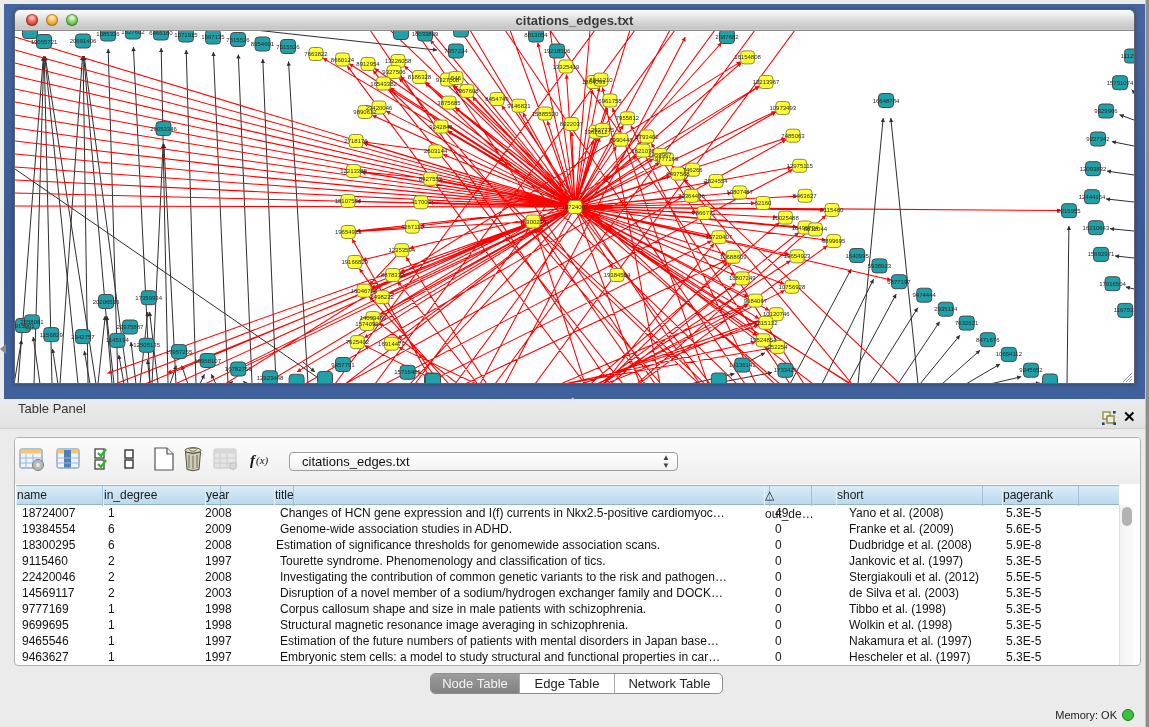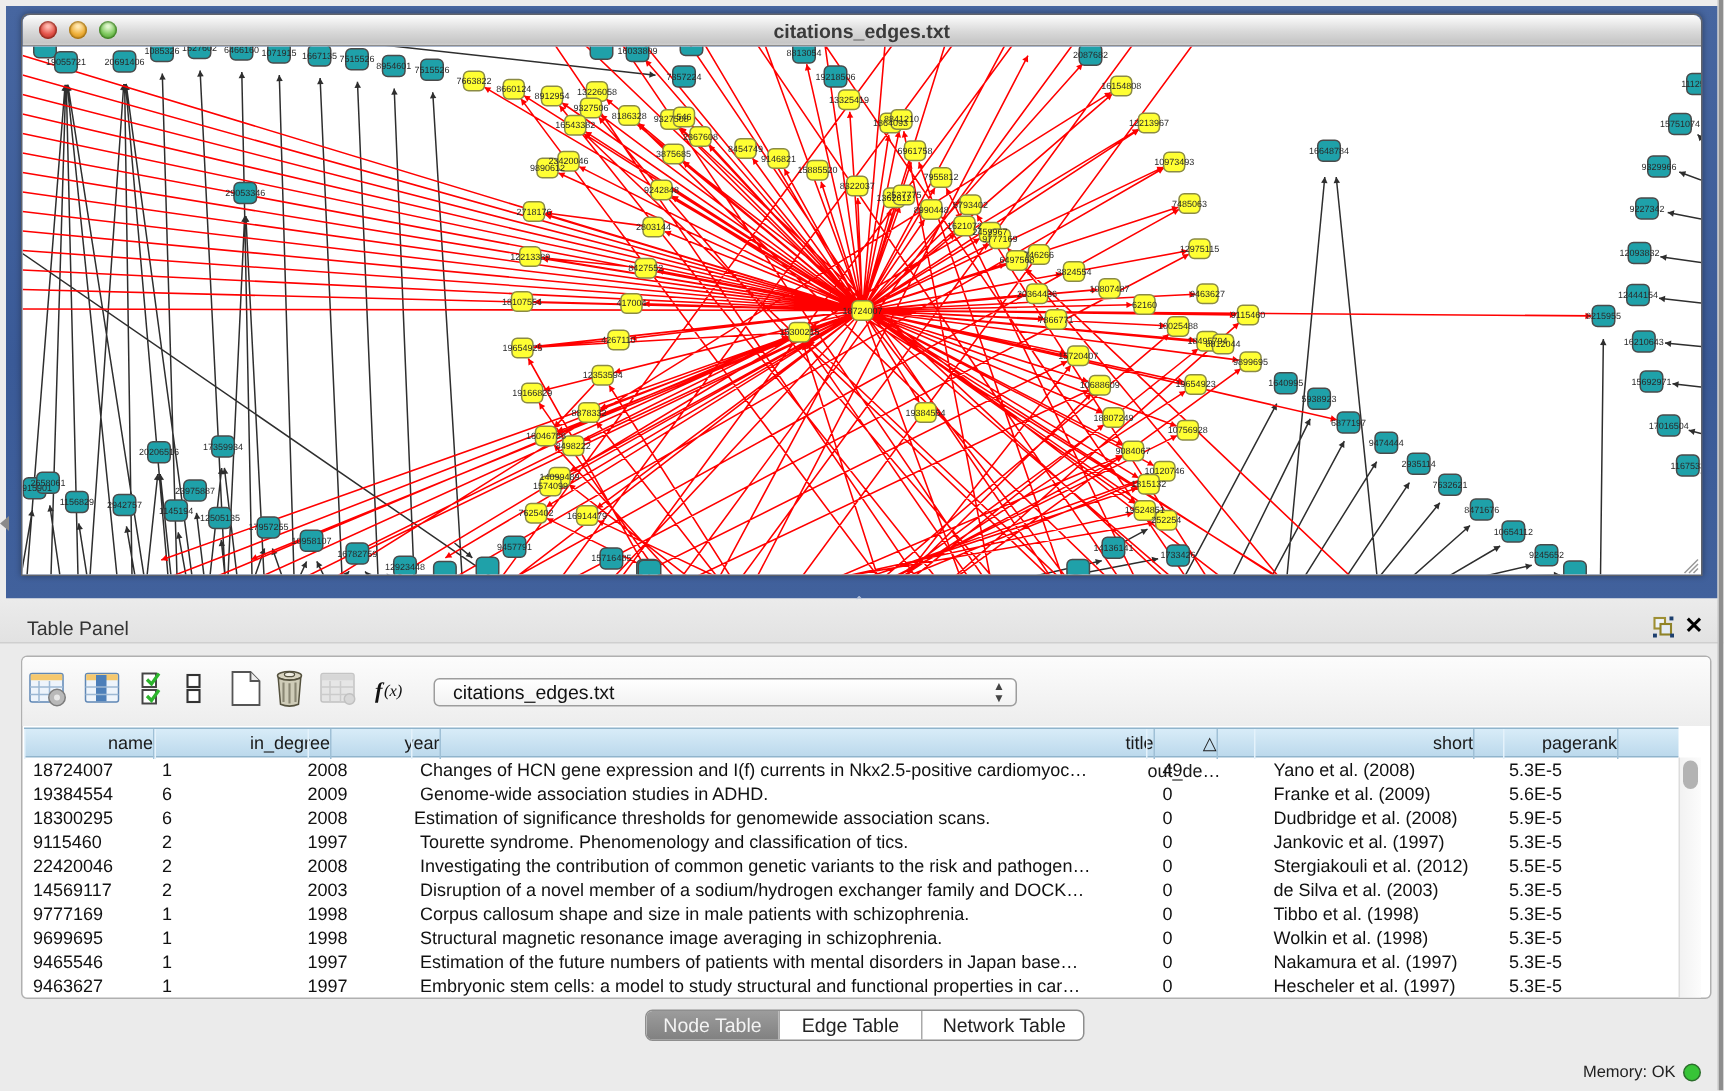--- a/index.html
+++ b/index.html
@@ -14,33 +14,33 @@
 #titlebar .t1 { left:11px; background:radial-gradient(circle at 50% 30%, #ffb9af 8%, #e4544a 52%, #b33227); box-shadow:inset 0 0 1px 1px rgba(100,20,10,.55);}
 #titlebar .t2 { left:31px; background:radial-gradient(circle at 50% 30%, #ffe7b0 8%, #efb03a 52%, #c8881c); box-shadow:inset 0 0 1px 1px rgba(120,80,0,.55);}
 #titlebar .t3 { left:51px; background:radial-gradient(circle at 50% 30%, #dff5cd 8%, #7ec95f 52%, #4c9a2e); box-shadow:inset 0 0 1px 1px rgba(30,90,10,.55);}
 #title { position:absolute; top:3px; left:0; width:100%; text-align:center;
   font-size:13px; font-weight:bold; color:#3a3a3a; }
 #canvas { position:absolute; left:0; top:21px; width:1119px; height:352px;
   background:#fff; overflow:hidden; }
 #tablepanel { left:0; top:399px; width:1149px; height:328px; background:#ebebeb; }
 #tphead { position:absolute; left:0; top:1px; width:1149px; height:29px;
   background:linear-gradient(#ebebeb,#e2e2e2); border-bottom:1px solid #cfcfcf; }
-#tphead span { position:absolute; left:18px; top:11px; font-size:13px; color:#333; }
+#tphead span { position:absolute; left:18px; top:1px; font-size:13px; color:#333; }
 #tpx { position:absolute; left:1123px; top:408px; font-size:15px; font-weight:bold; color:#000; }
 #panel { position:absolute; left:14px; top:437px; width:1127px; height:229px;
   background:#fff; border:1px solid #b0b0b0; border-radius:4px; z-index:1; }
 
 #combo { z-index:5; position:absolute; left:289px; top:452px; width:389px; height:19px;
   background:linear-gradient(#fff,#f2f2f2); border:1px solid #9d9d9d; border-radius:4px;
   font-size:13px; color:#111; line-height:17px; padding-left:12px; }
 #combo .arr { position:absolute; right:7px; top:1px; font-size:8px; color:#444; line-height:8px; }
 #thead { z-index:5; position:absolute; left:16px; top:485px; width:1103px; height:20px;
   background:linear-gradient(#d8ecf8,#bcd9ec); border-top:1px solid #90b4cc; border-bottom:1px solid #90b4cc; }
 #thead div { position:absolute; top:0; height:20px; font-size:12px; color:#1a1a1a;
-  text-align:right; line-height:19px; border-right:1px solid #9fc0d6; border-left:1px solid #e4f2fb; }
+  text-align:left; line-height:19px; border-right:1px solid #9fc0d6; border-left:1px solid #e4f2fb; }
 .row { z-index:5; position:absolute; left:0; width:1119px; height:16px; font-size:12px; color:#111; }
 .row span { position:absolute; top:1px; white-space:nowrap; }
 #tabs { position:absolute; left:430px; top:673px; width:293px; height:21px;
   border:1px solid #8e8e8e; border-radius:5px; background:#fff; overflow:hidden; font-size:13px; }
 #tabs .seg { position:absolute; top:0; height:21px; line-height:20px; text-align:center; color:#222; }
 #tabs .sel { background:linear-gradient(#9c9c9c,#7e7e7e); color:#f4f4f4; }
 #memory { position:absolute; left:0; top:709px; width:1117px; text-align:right; font-size:11px; color:#222; }
 #memdot { position:absolute; left:1122px; top:709px; width:12px; height:12px; border-radius:50%;
   background:#37c437; border:1.5px solid #2b6e2b; }
 #rightstrip { left:1146px; top:0; width:3px; height:727px; background:#8e8e8e; }
@@ -634,21 +634,21 @@
     <span style="left:849px">Franke et al. (2009)</span>
     <span style="left:1006px">5.6E-5</span>
   </div>
 <div class="row" style="top:537px">
     <span style="left:22px">18300295</span>
     <span style="left:108px">6</span>
     <span style="left:205px">2008</span>
     <span style="left:276px">Estimation of significance thresholds for genomewide association scans.</span>
     <span style="left:775px">0</span>
     <span style="left:849px">Dudbridge et al. (2008)</span>
-    <span style="left:1006px">5.9E-5</span>
+    <span style="left:1006px">5.9E-8</span>
   </div>
 <div class="row" style="top:553px">
     <span style="left:22px">9115460</span>
     <span style="left:108px">2</span>
     <span style="left:205px">1997</span>
     <span style="left:280px">Tourette syndrome. Phenomenology and classification of tics.</span>
     <span style="left:775px">0</span>
     <span style="left:849px">Jankovic et al. (1997)</span>
     <span style="left:1006px">5.3E-5</span>
   </div>

